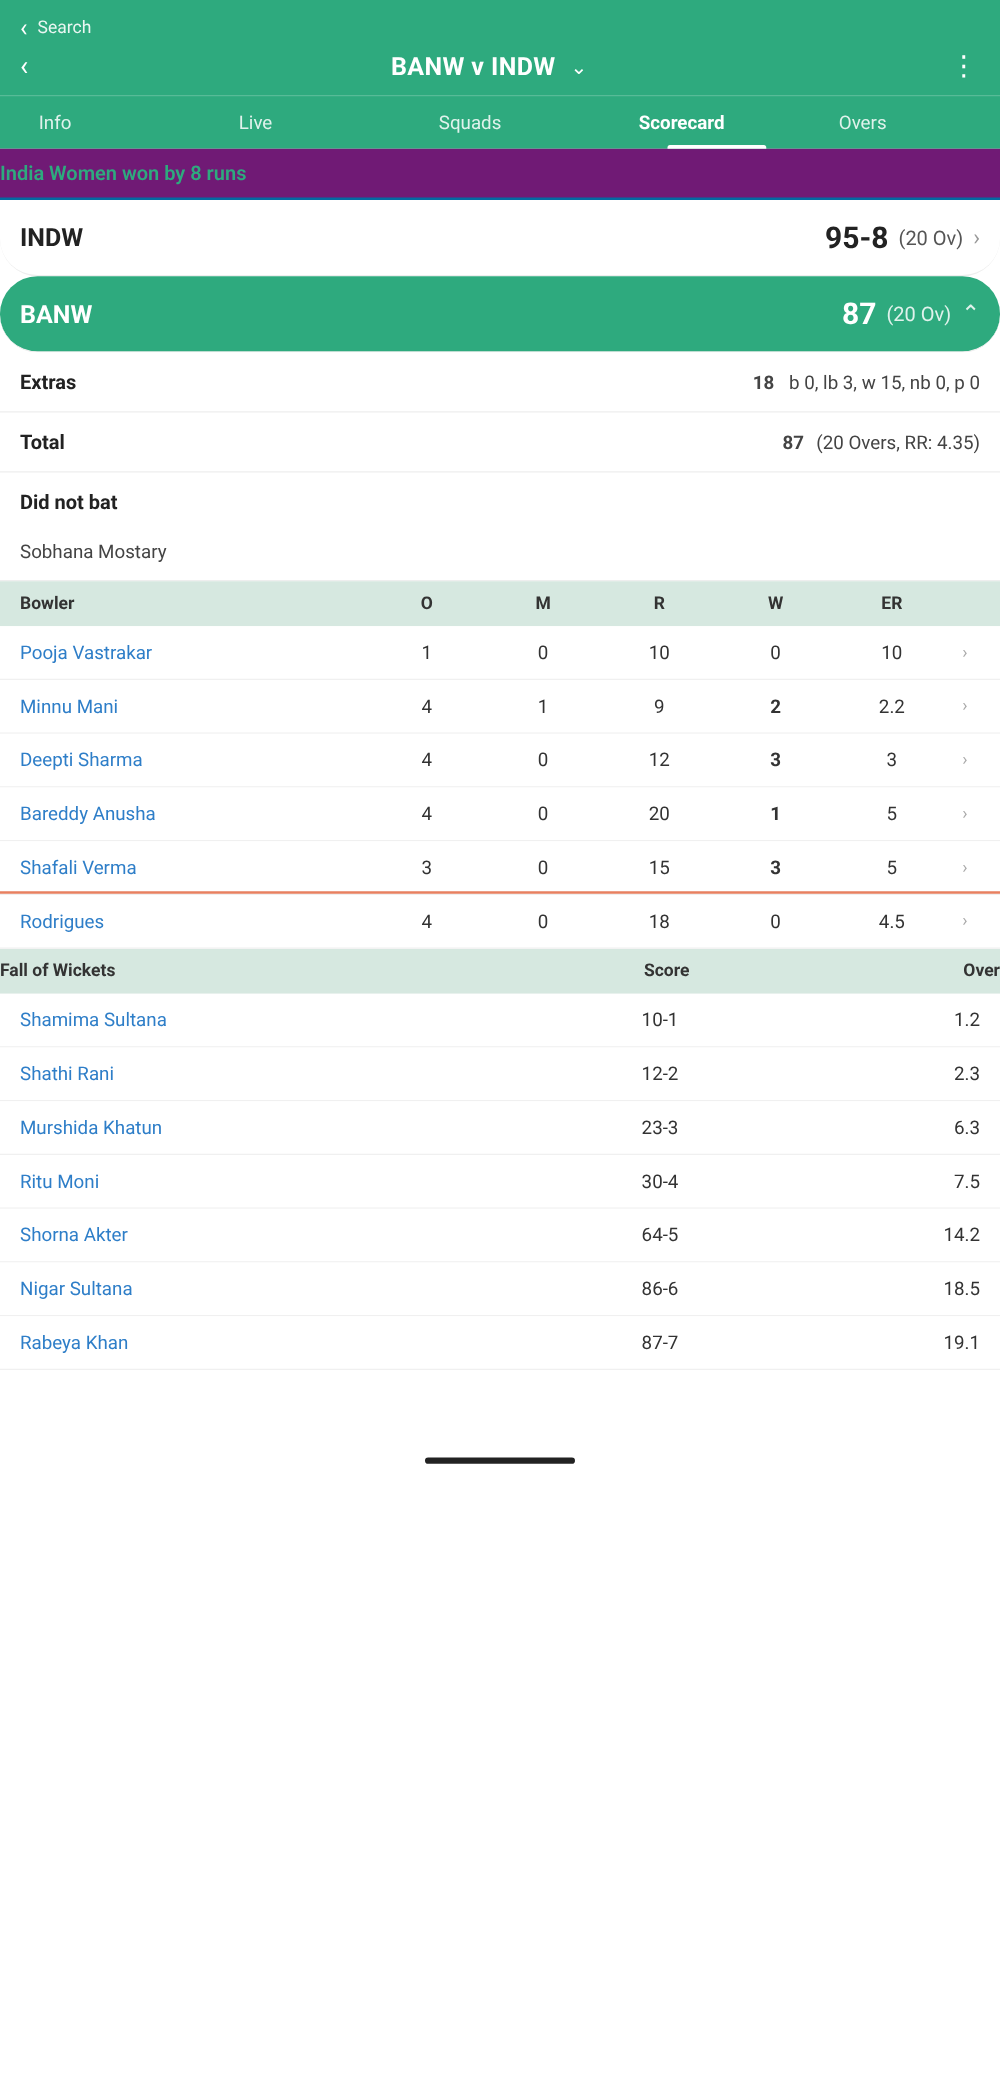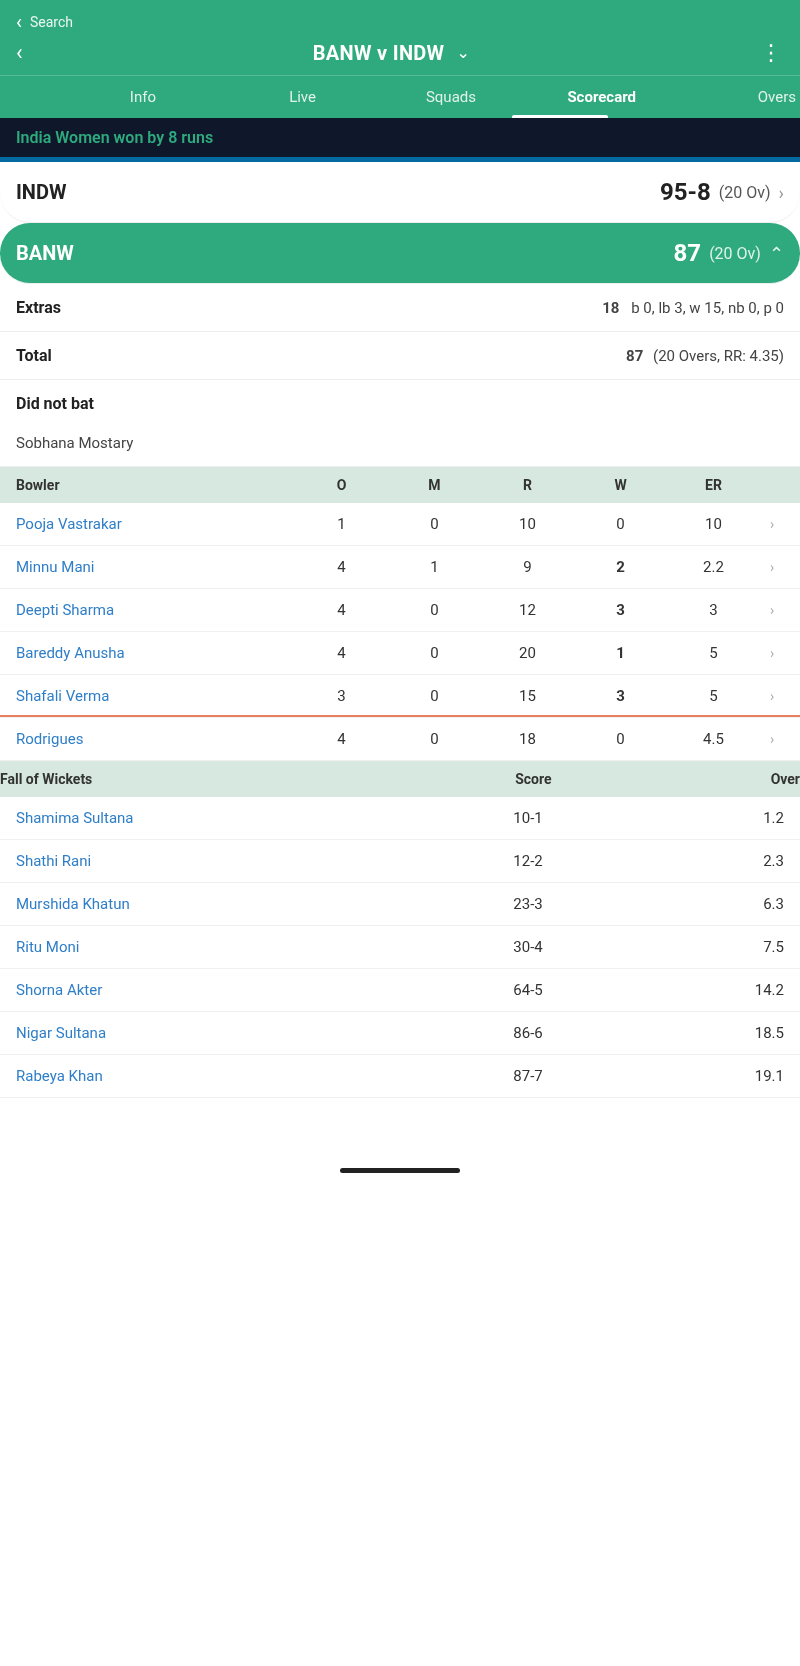--- a/index.html
+++ b/index.html
@@ -72,47 +72,48 @@
 
     
     .nav-tabs {
       background: #2eaa7e;
       display: flex;
       align-items: center;
       border-top: 1px solid rgba(255,255,255,0.2);
     }
     .nav-tab {
       flex: 1;
-      text-align: right;
+      text-align: left;
       padding: 12px 4px;
       font-size: 15px;
       color: rgba(255,255,255,0.85);
       cursor: pointer;
       position: relative;
+      margin-left: 27px;
     }
     .nav-tab.active {
       color: white;
       font-weight: 700;
     }
     .nav-tab.active::after {
       content: '';
       position: absolute;
       bottom: 0;
       left: 20%;
       width: 60%;
       height: 3px;
       background: white;
       border-radius: 2px 2px 0 0;
     }
 
     
     .result-banner {
-      background: #0f172a;
-      padding: 10px 16px;
-      border-bottom: 5px solid #0369a1;
+      background: #701a75;
+      padding: 10px 0;
+      border-bottom: 2px solid #0369a1;
     }
     .result-text {
       color: #2eaa7e;
       font-size: 16px;
       font-weight: 600;
     }
 
     
     .team-score-row {
       display: flex;

